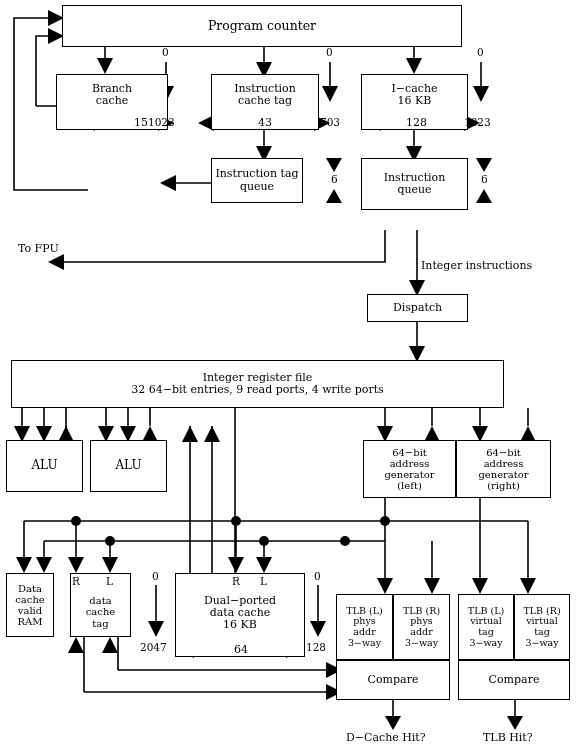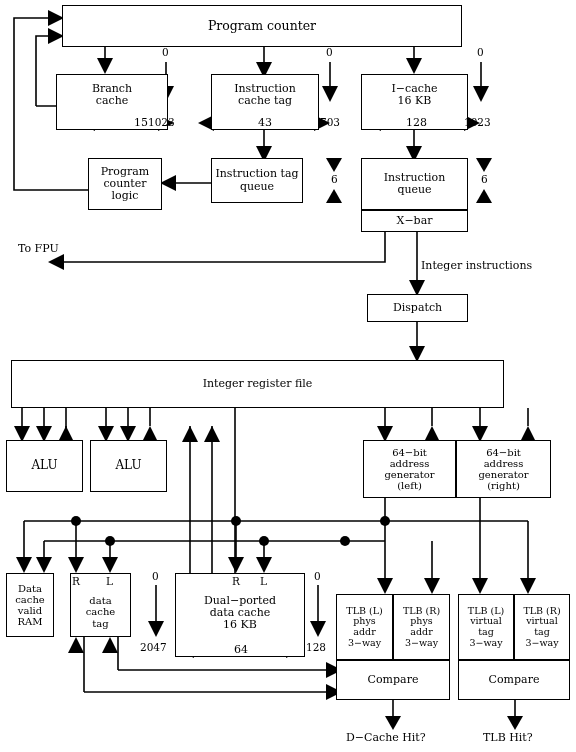--- a/index.html
+++ b/index.html
@@ -229,48 +229,41 @@
     <span class="ln">cache tag</span>
   </div>
   <div class="widthlbl" style="left:256px;top:116px;">43</div>
 
   <div class="box f11" style="left:361px;top:74px;width:107px;height:56px;padding-bottom:14px;">
     <span class="ln">I−cache</span>
     <span class="ln">16 KB</span>
   </div>
   <div class="widthlbl" style="left:404px;top:116px;">128</div>
 
-  <div class="box f11" style="left:88px;top:158px;width:74px;height:52px;">
-    <span class="ln">Program</span>
-    <span class="ln">counter</span>
-    <span class="ln">logic</span>
-  </div>
 
   <div class="box f11" style="left:211px;top:158px;width:92px;height:45px;">
     <span class="ln">Instruction tag</span>
     <span class="ln">queue</span>
   </div>
   <div class="rng" style="left:331px;top:173px;">6</div>
 
   <div class="box f11" style="left:361px;top:158px;width:107px;height:52px;">
     <span class="ln">Instruction</span>
     <span class="ln">queue</span>
   </div>
   <div class="rng" style="left:481px;top:173px;">6</div>
 
-  <div class="box f11" style="left:361px;top:210px;width:107px;height:22px;">
-    <span class="ln">X−bar</span>
-  </div>
 
   <div class="box f11" style="left:367px;top:294px;width:101px;height:28px;">
     <span class="ln">Dispatch</span>
   </div>
 
   <div class="box f11" style="left:11px;top:360px;width:493px;height:48px;">
     <span class="ln">Integer register file</span>
+    <span class="ln">32 64−bit entries, 9 read ports, 4 write ports</span>
   </div>
 
   <div class="box f12" style="left:6px;top:440px;width:77px;height:52px;">
     <span class="ln">ALU</span>
   </div>
   <div class="box f12" style="left:90px;top:440px;width:77px;height:52px;">
     <span class="ln">ALU</span>
   </div>
 
   <div class="box f10" style="left:363px;top:440px;width:93px;height:58px;border-right-width:0.8px;">

